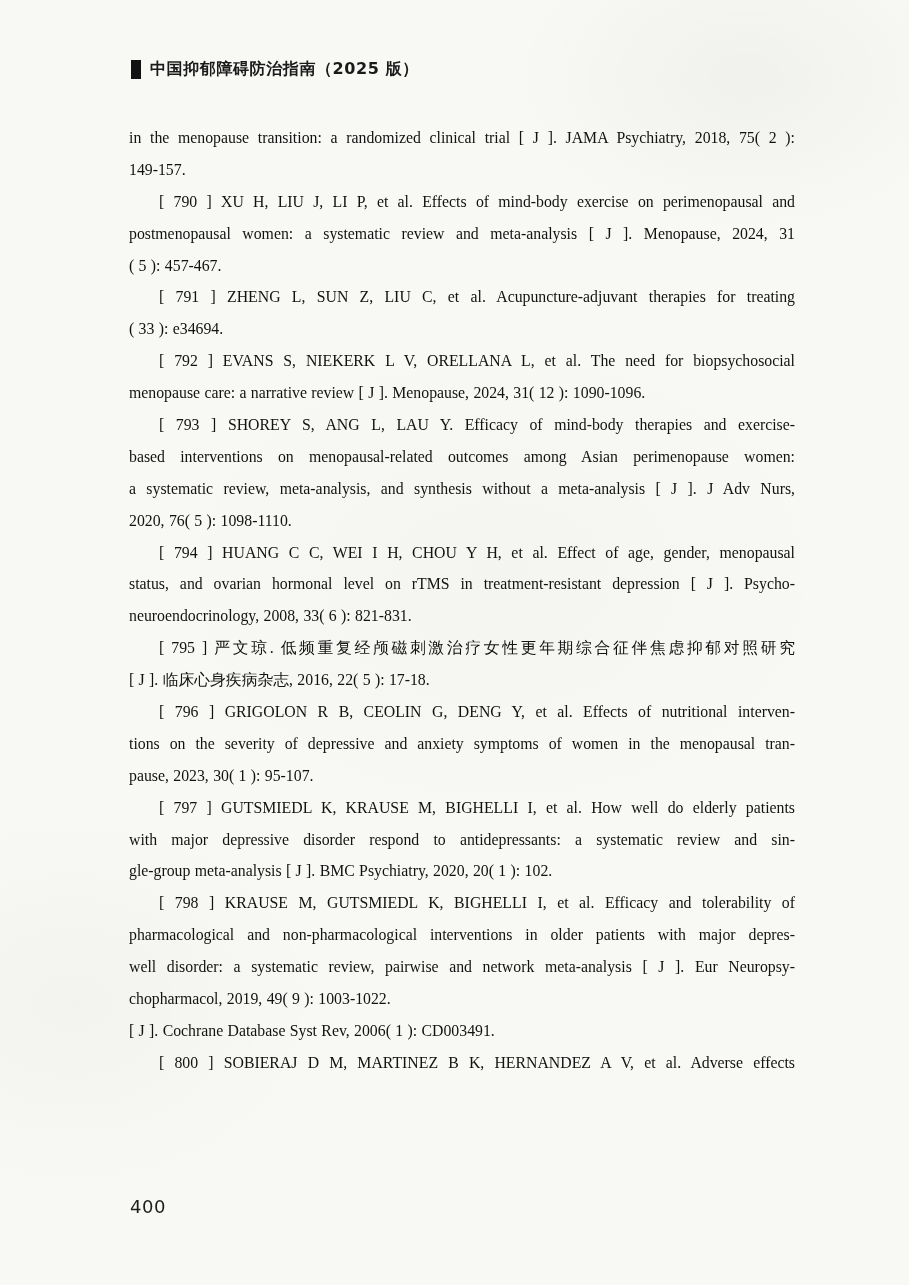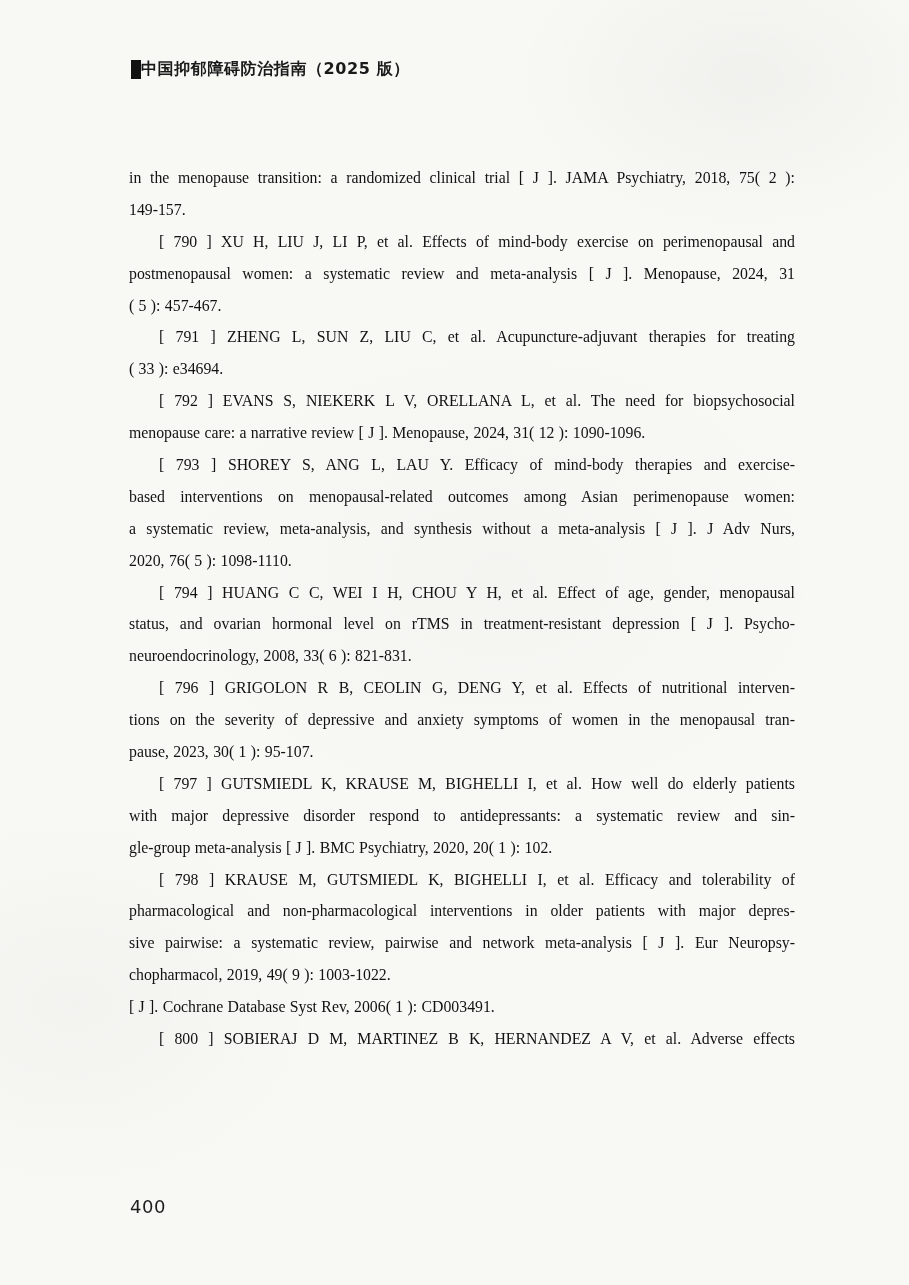--- a/index.html
+++ b/index.html
@@ -18,20 +18,21 @@
   }
   .page { position: absolute; inset: 0; }
 
   
   .running-head {
     position: absolute;
     left: 131px;
     top: 59px;
     display: flex;
     align-items: center;
+    gap: 9px;
   }
   .hdr-marker {
     width: 10px;
     height: 19px;
     background: #121212;
     flex: 0 0 auto;
   }
   .hdr-title {
     font-family: "DejaVu Sans", "Liberation Sans", sans-serif;
     font-size: 16px;
@@ -43,21 +44,20 @@
 
   
   .refs {
     position: absolute;
     left: 129px;
     top: 122px;
     width: 666px;
     font-size: 15.8px;
     line-height: 31.9px;
     color: #121212;
-    margin-top: 40px;
   }
   .para { margin: 0; }
   .line {
     height: 31.9px;
     overflow: hidden;
     text-align: justify;
     text-align-last: justify;
     word-spacing: 0.4px;
   }
   .line.indent { text-indent: 30px; }
@@ -107,33 +107,37 @@
         <div class="line">based interventions on menopausal-related outcomes among Asian perimenopause women:</div>
         <div class="line">a systematic review, meta-analysis, and synthesis without a meta-analysis [ J ]. J Adv Nurs,</div>
         <div class="line end">2020, 76( 5 ): 1098-1110.</div>
       </div>
       <div class="para">
         <div class="line indent">[ 794 ] HUANG C C, WEI I H, CHOU Y H, et al. Effect of age, gender, menopausal</div>
         <div class="line">status, and ovarian hormonal level on rTMS in treatment-resistant depression [ J ]. Psycho-</div>
         <div class="line end">neuroendocrinology, 2008, 33( 6 ): 821-831.</div>
       </div>
       <div class="para">
+        <div class="line indent">[ 795 ] 严文琼. 低频重复经颅磁刺激治疗女性更年期综合征伴焦虑抑郁对照研究</div>
+        <div class="line end">[ J ]. 临床心身疾病杂志, 2016, 22( 5 ): 17-18.</div>
+      </div>
+      <div class="para">
         <div class="line indent">[ 796 ] GRIGOLON R B, CEOLIN G, DENG Y, et al. Effects of nutritional interven-</div>
         <div class="line">tions on the severity of depressive and anxiety symptoms of women in the menopausal tran-</div>
         <div class="line end">pause, 2023, 30( 1 ): 95-107.</div>
       </div>
       <div class="para">
         <div class="line indent">[ 797 ] GUTSMIEDL K, KRAUSE M, BIGHELLI I, et al. How well do elderly patients</div>
         <div class="line">with major depressive disorder respond to antidepressants: a systematic review and sin-</div>
         <div class="line end">gle-group meta-analysis [ J ]. BMC Psychiatry, 2020, 20( 1 ): 102.</div>
       </div>
       <div class="para">
         <div class="line indent">[ 798 ] KRAUSE M, GUTSMIEDL K, BIGHELLI I, et al. Efficacy and tolerability of</div>
         <div class="line">pharmacological and non-pharmacological interventions in older patients with major depres-</div>
-        <div class="line">sive pairwise: a systematic review, pairwise and network meta-analysis [ J ]. Eur Neuropsy-</div>
+        <div class="line">well disorder: a systematic review, pairwise and network meta-analysis [ J ]. Eur Neuropsy-</div>
         <div class="line end">chopharmacol, 2019, 49( 9 ): 1003-1022.</div>
       </div>
       <div class="para">
         <div class="line end">[ J ]. Cochrane Database Syst Rev, 2006( 1 ): CD003491.</div>
       </div>
       <div class="para">
         <div class="line indent">[ 800 ] SOBIERAJ D M, MARTINEZ B K, HERNANDEZ A V, et al. Adverse effects</div>
       </div>
     </main>
 

